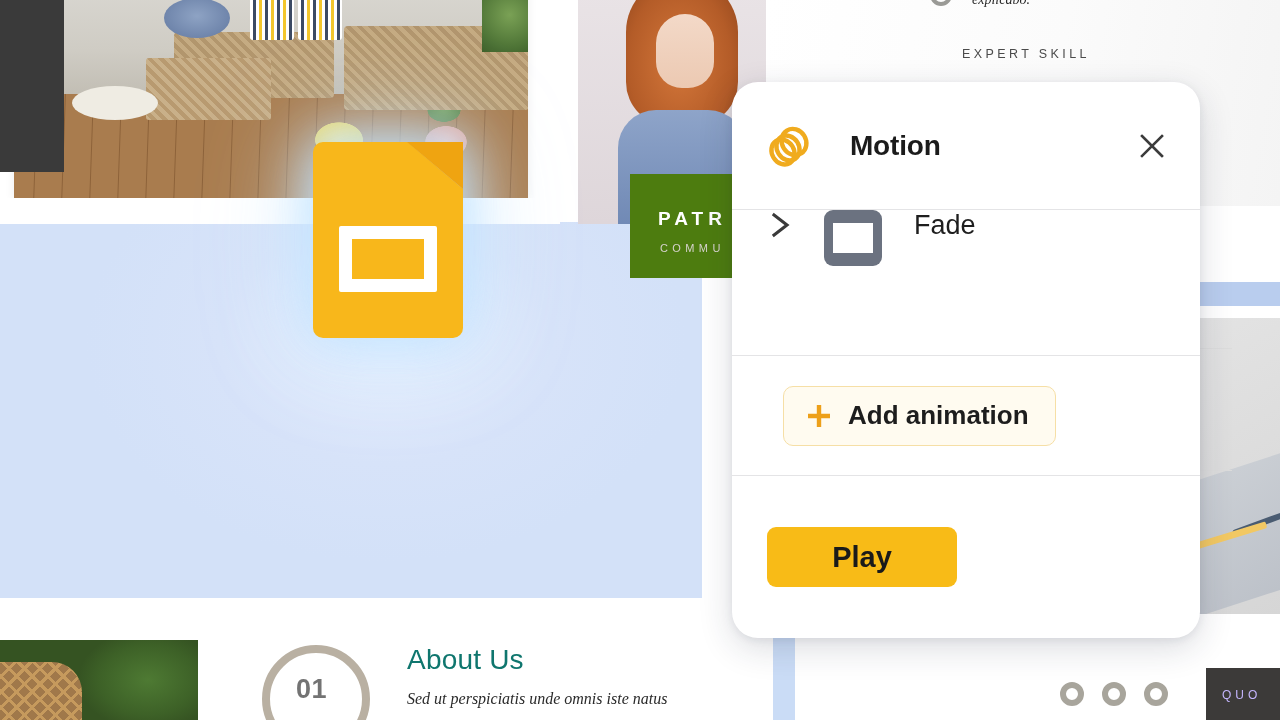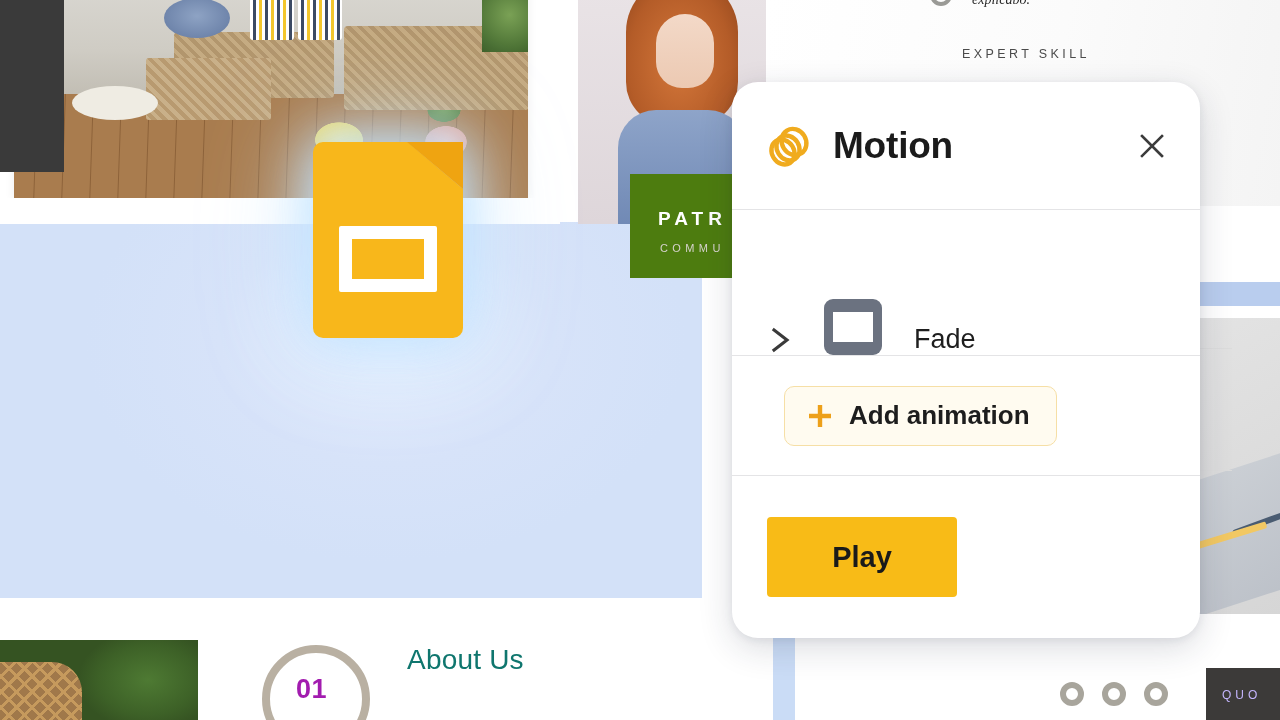--- a/index.html
+++ b/index.html
@@ -261,21 +261,21 @@
   
   .about-circle {
     position: absolute; left: 262px; top: 645px;
     width: 108px; height: 108px;
     border: 8px solid #b9b0a2;
     border-radius: 50%;
     background: transparent;
   }
   .about-number {
     position: absolute; left: 296px; top: 674px;
-    font-size: 27px; font-weight: bold; color: #a21caf;
+    font-size: 27px; font-weight: bold; color: #737373;
     letter-spacing: .5px;
   }
   .about-title {
     position: absolute; left: 407px; top: 644px;
     font-size: 28px; color: #0f766e; letter-spacing: .2px;
   }
   .about-sub {
     position: absolute; left: 407px; top: 690px;
     font-family: "Liberation Serif", serif;
     font-style: italic;
@@ -349,40 +349,40 @@
 
   .panel-header {
     position: relative;
     height: 127px;
     display: flex;
     align-items: center;
     padding: 0 28px 0 32px;
   }
   .motion-icon { width: 50px; height: 50px; flex: 0 0 50px; }
   .panel-title {
-    margin-left: 19px;
-    font-size: 37px;
+    margin-left: 36px;
+    font-size: 28px;
     font-weight: bold;
     color: #1b1b1b;
     letter-spacing: -0.2px;
     flex: 1 1 auto;
   }
   .close-btn {
     width: 40px; height: 40px;
     display: flex; align-items: center; justify-content: center;
     cursor: pointer;
     background: none; border: none;
   }
 
   .divider { height: 1px; background: #e4e4e6; }
 
   .anim-row {
     height: 145px;
     display: flex;
-    align-items: flex-end;
+    align-items: flex-start;
     padding-left: 36px;
     cursor: pointer;
   }
   .chevron { width: 26px; height: 30px; flex: 0 0 26px; }
   .anim-thumb {
     margin-left: 30px;
     width: 58px; height: 56px;
     background: #6b7280;
     border-radius: 9px;
     display: flex; align-items: center; justify-content: center;
@@ -395,21 +395,22 @@
   .anim-label {
     margin-left: 32px;
     font-size: 27px;
     color: #1e1e1e;
   }
 
   .addrow {
     height: 119px;
     display: flex;
     align-items: center;
-    padding-left: 52px;
+    padding-left: 35px;
+    margin-left: 16px;
   }
   .add-animation-btn {
     display: inline-flex;
     align-items: center;
     gap: 16px;
     height: 60px;
     padding: 0 26px 0 22px;
     background: #fffbf0;
     border: 1.5px solid #f6dfa6;
     border-radius: 10px;
@@ -423,24 +424,24 @@
     color: #1d1d1d;
   }
 
   .playrow {
     height: 162px;
     display: flex;
     align-items: center;
     padding-left: 35px;
   }
   .play-btn {
-    width: 190px; height: 80px;
+    width: 190px; height: 60px;
     background: #f8bb17;
     border: none;
-    border-radius: 4px;
+    border-radius: 9px;
     color: #1a1a1a;
     font-family: inherit;
     font-size: 29px;
     font-weight: bold;
     cursor: pointer;
   }
 </style>
 </head>
 <body>
 
@@ -494,20 +495,21 @@
     <div class="blue-strip-vert"></div>
 
 
     <div class="vine-photo">
       <div class="trellis"></div>
     </div>
 
     <div class="about-circle"></div>
     <div class="about-number">01</div>
     <div class="about-title">About Us</div>
+    <div class="about-sub">Sed ut perspiciatis unde omnis iste natus</div>
 
     <div class="ring-row">
       <div class="ring-dot"></div>
       <div class="ring-dot"></div>
       <div class="ring-dot"></div>
     </div>
     <div class="quote-block">
       <div class="quote-text">QUO</div>
     </div>
 

